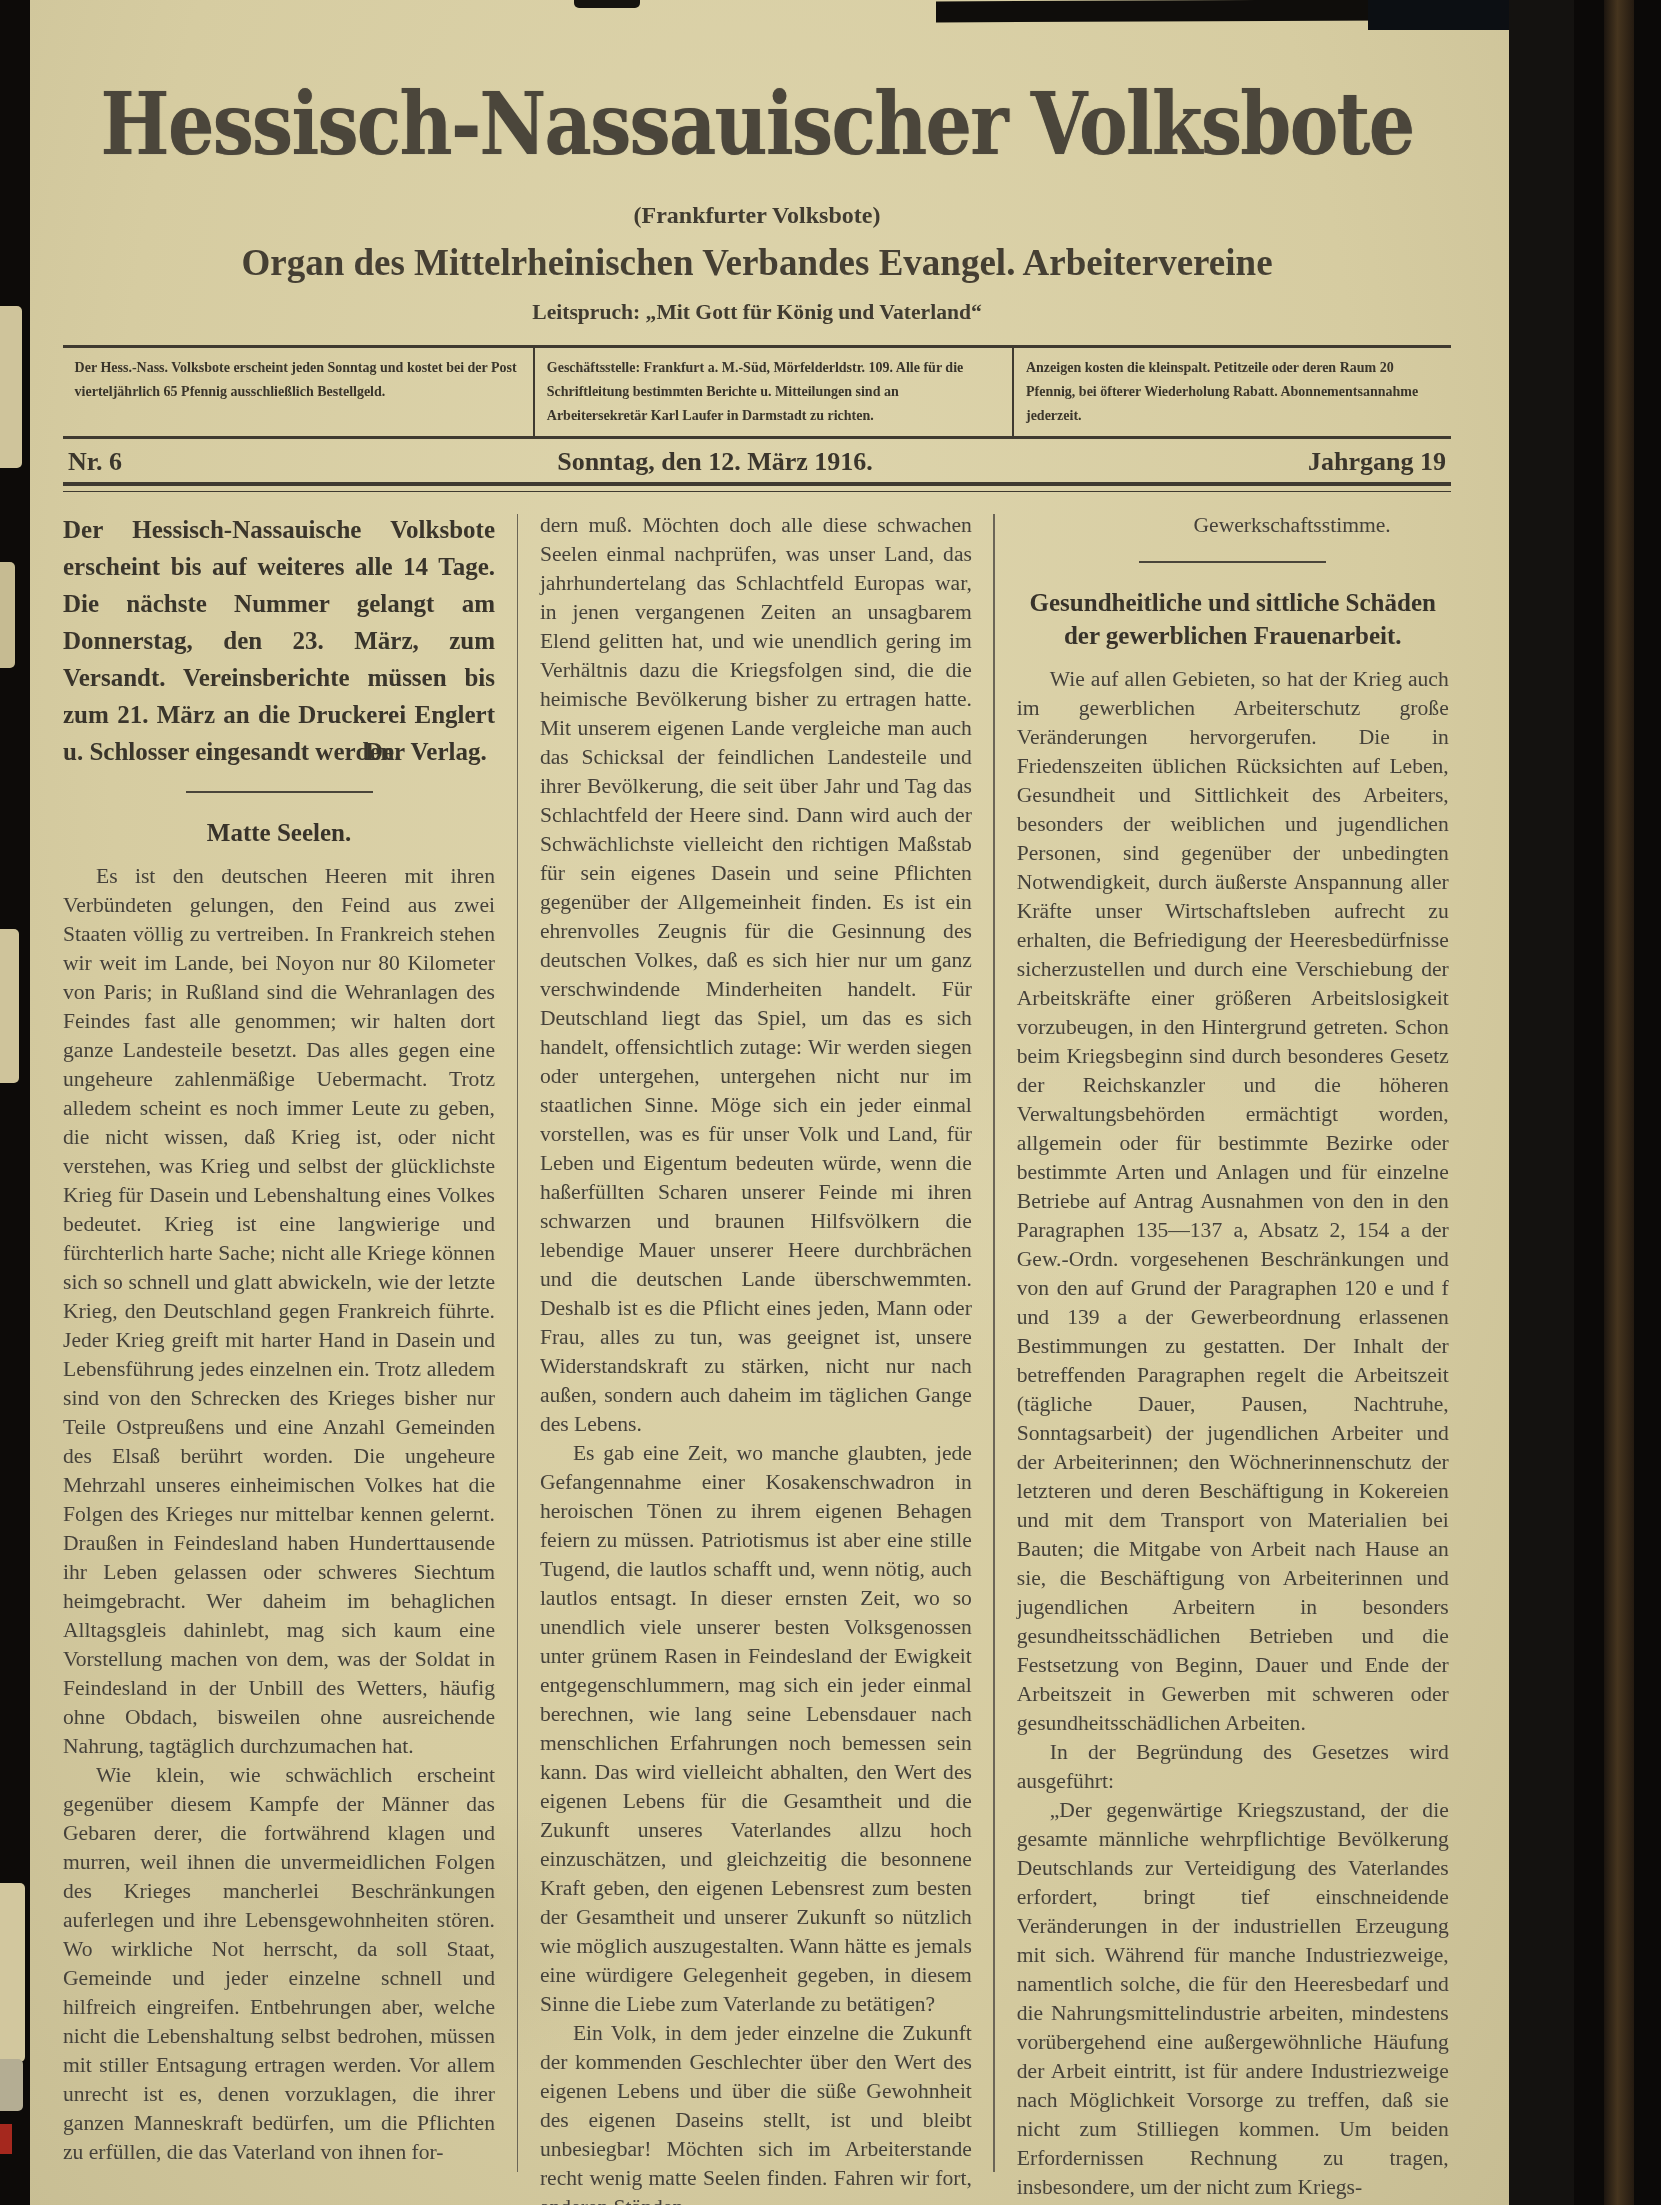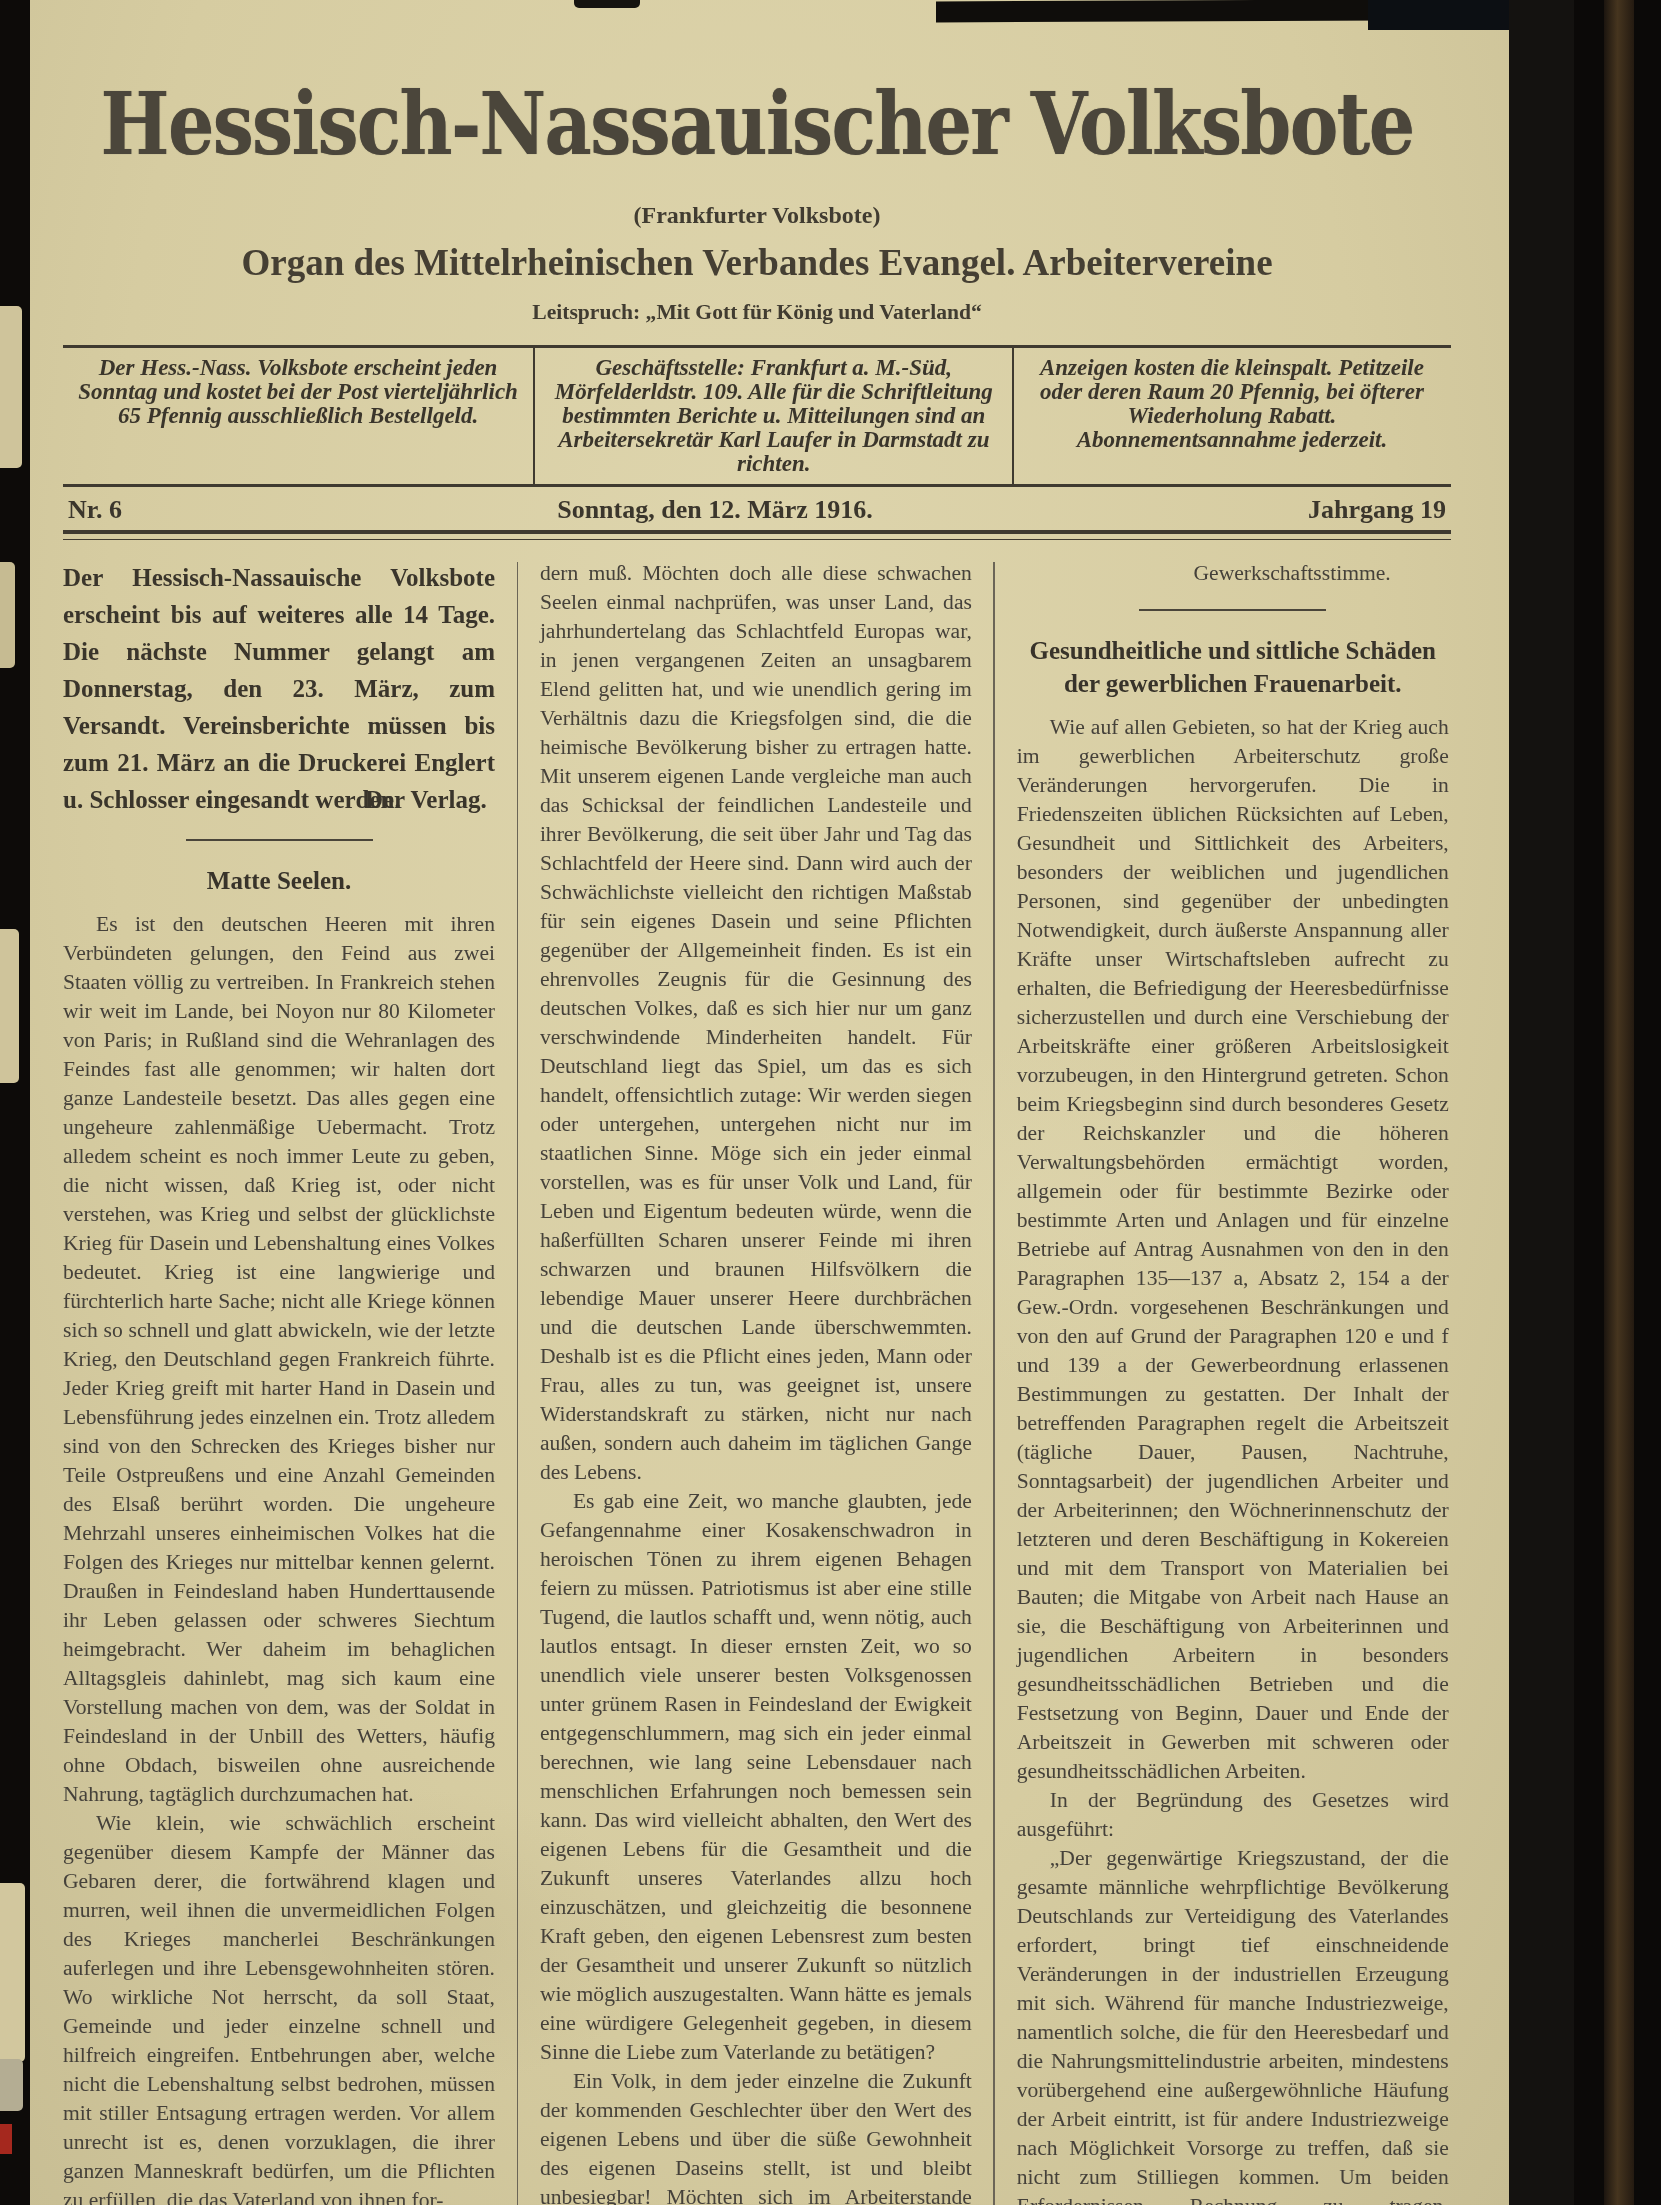--- a/index.html
+++ b/index.html
@@ -45,22 +45,22 @@
   }
   .paren  { text-align:center; font-weight:bold; font-size:24px; margin-top:43px; color:#413c31; }
   .organ  { text-align:center; font-weight:bold; font-size:37px; margin-top:11.6px; color:#453f33; }
   .motto  { text-align:center; font-weight:bold; font-size:21.6px; margin-top:16.6px; color:#413c31; }
   
   .inforow {
     display:flex; margin-top:20px;
     border-top:3.3px solid #3f3a30; border-bottom:3.3px solid #3f3a30;
   }
   .infocell {
-    font-weight:bold; font-size:23px; line-height:24px; text-align:center;
-    padding:7.5px 11.6px 8.3px; color:#3a352b;font-style:italic;
+    font-weight:bold; font-size:14px; line-height:24px; text-align:left;
+    padding:7.5px 11.6px 8.3px; color:#3a352b;
   }
   .infocell.c1 { width:447px; }
   .infocell.c2 { width:454px; border-left:2.5px solid #3f3a30; border-right:2.5px solid #3f3a30; }
   .infocell.c3 { width:412px; }
   
   .daterow { display:flex; justify-content:space-between; align-items:flex-start;
     padding:8.3px 5px 5px; font-weight:bold; font-size:26px; color:#3b362c; }
   .double-rule { height:5px; border-top:4.2px solid #3f3a30; border-bottom:1.7px solid #3f3a30; }
   
   .cols { display:flex; margin-top:18.3px; align-items:stretch; }

